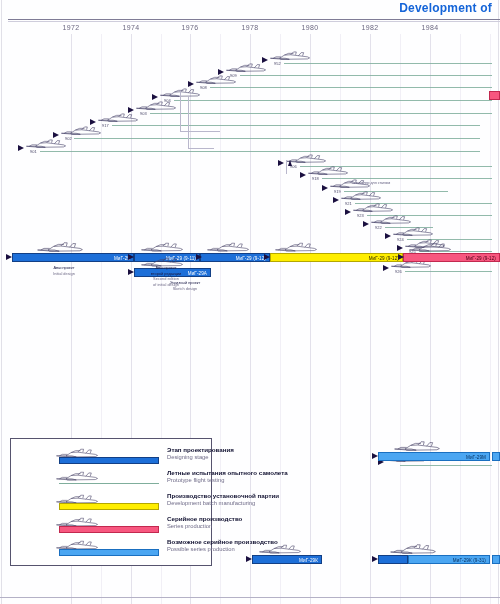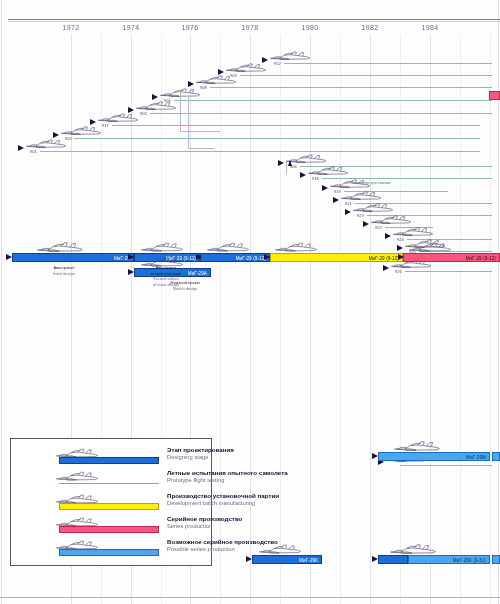--- a/index.html
+++ b/index.html
@@ -114,20 +114,21 @@
   .footer-rule{position:absolute;left:0;right:0;bottom:6px;height:1px;background:#b4b1c6;}
 </style>
 </head>
 <body>
 
 <div id="root">
 
   <div class="page-edge" style="left:1px"></div>
   <div class="page-edge" style="right:1px"></div>
 
+  <div class="title">Development of</div>
   <div class="title-rule"></div>
   <div class="title-rule2"></div>
 
   <div class="axis" id="axis-years">
       <div class="yr" style="left: 71px;">1972</div>
       <div class="yr" style="left: 131px;">1974</div>
       <div class="yr" style="left: 190px;">1976</div>
       <div class="yr" style="left: 250px;">1978</div>
       <div class="yr" style="left: 310px;">1980</div>
       <div class="yr" style="left: 370px;">1982</div>

